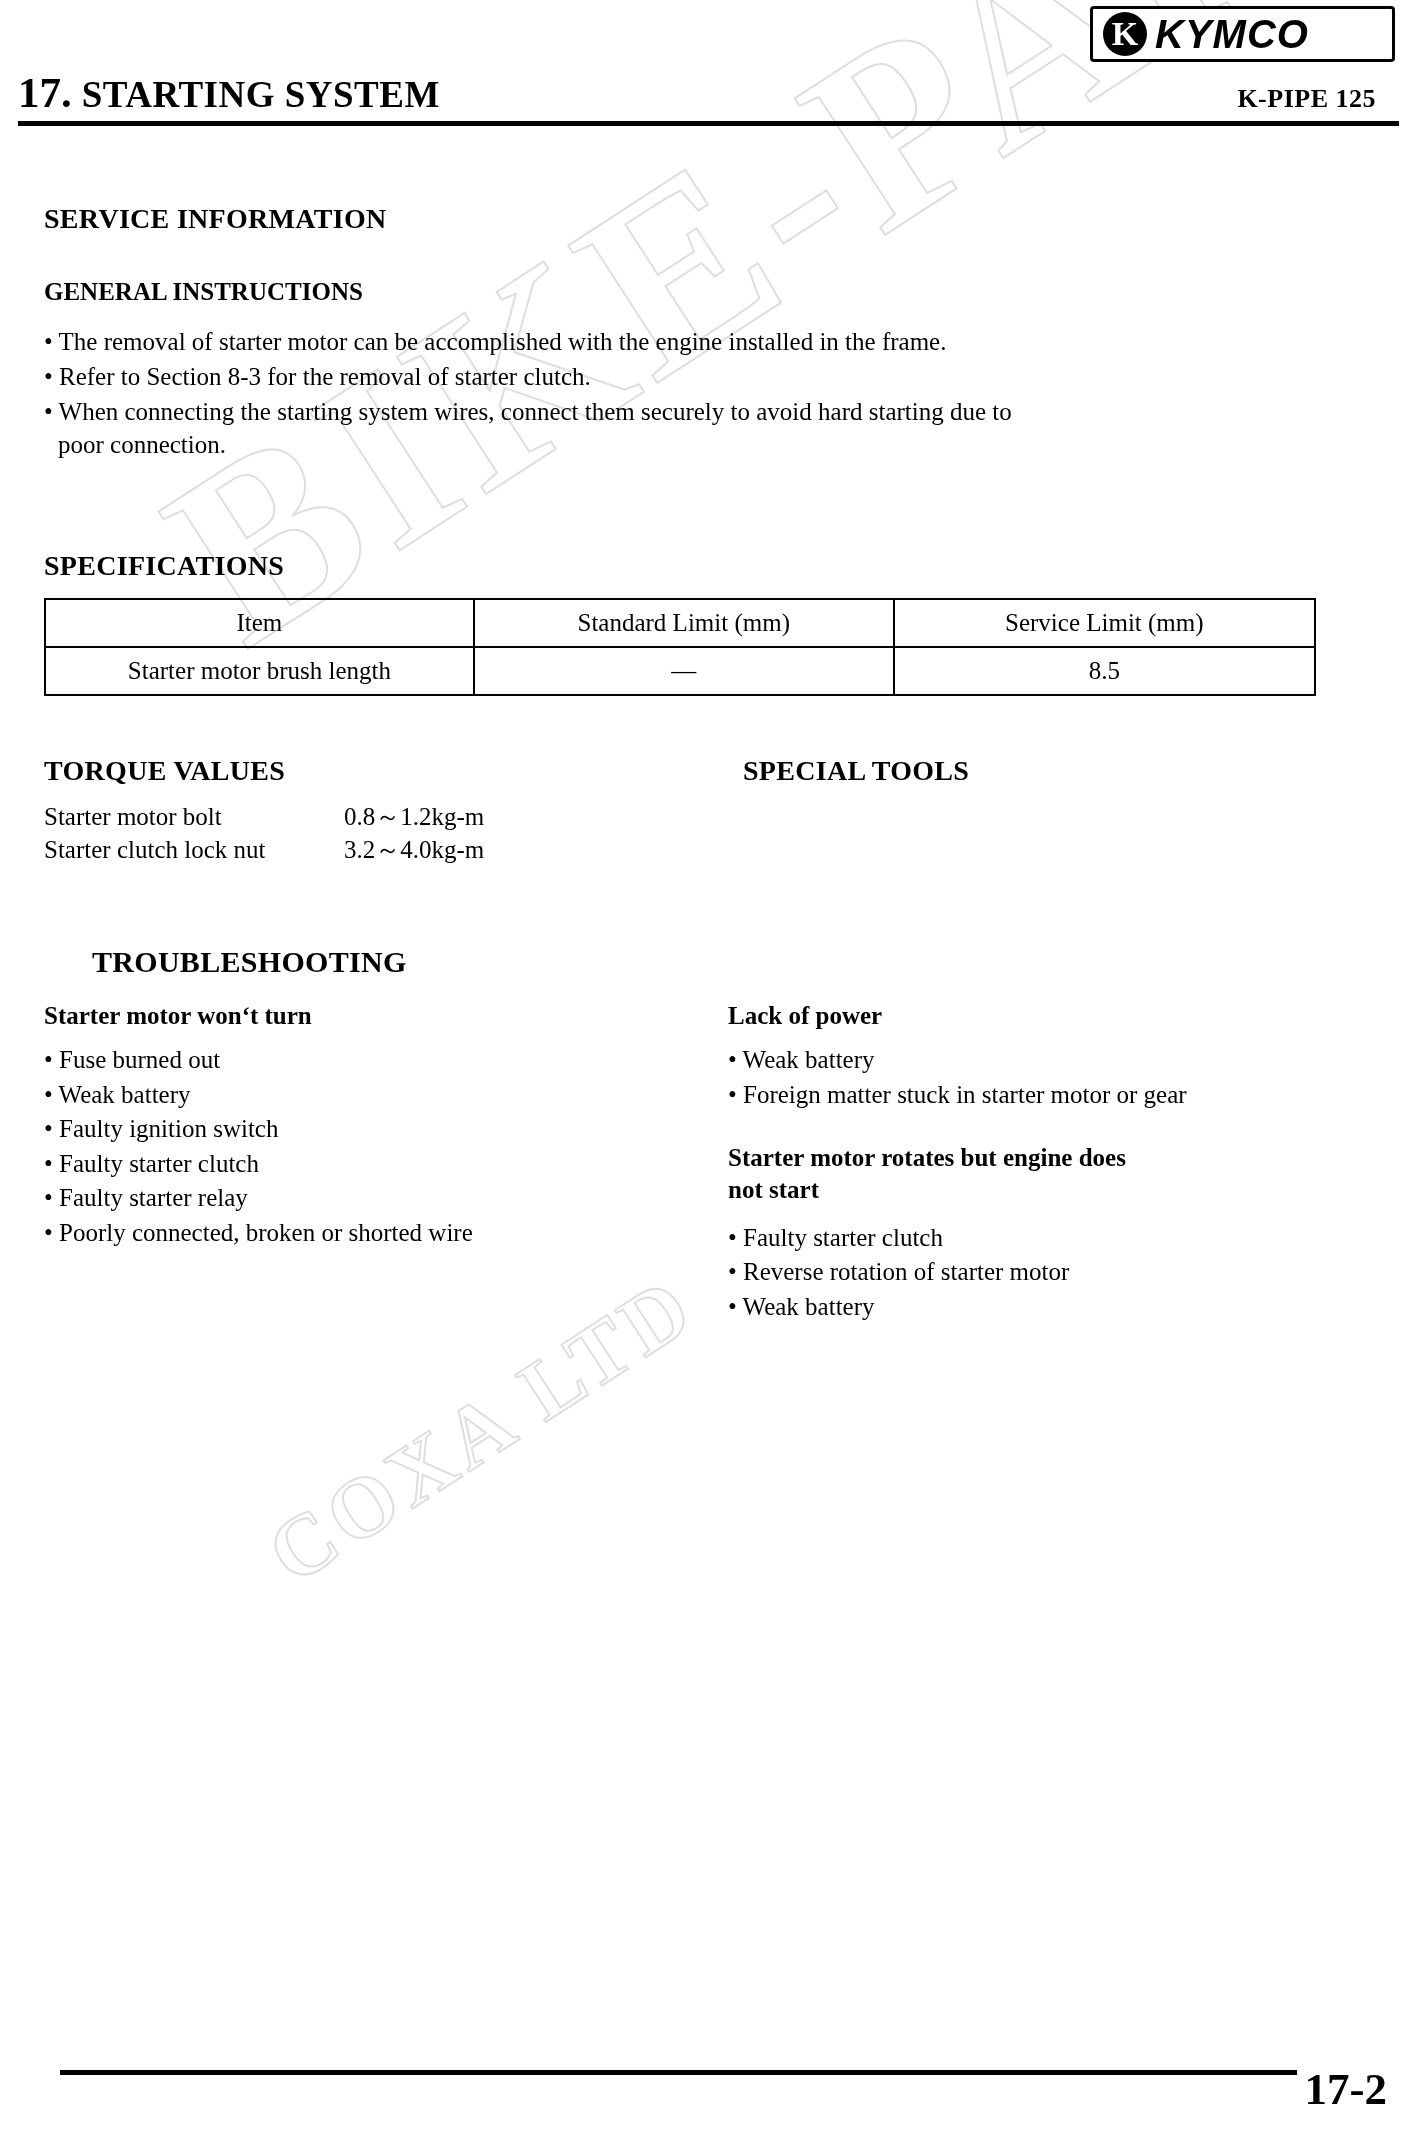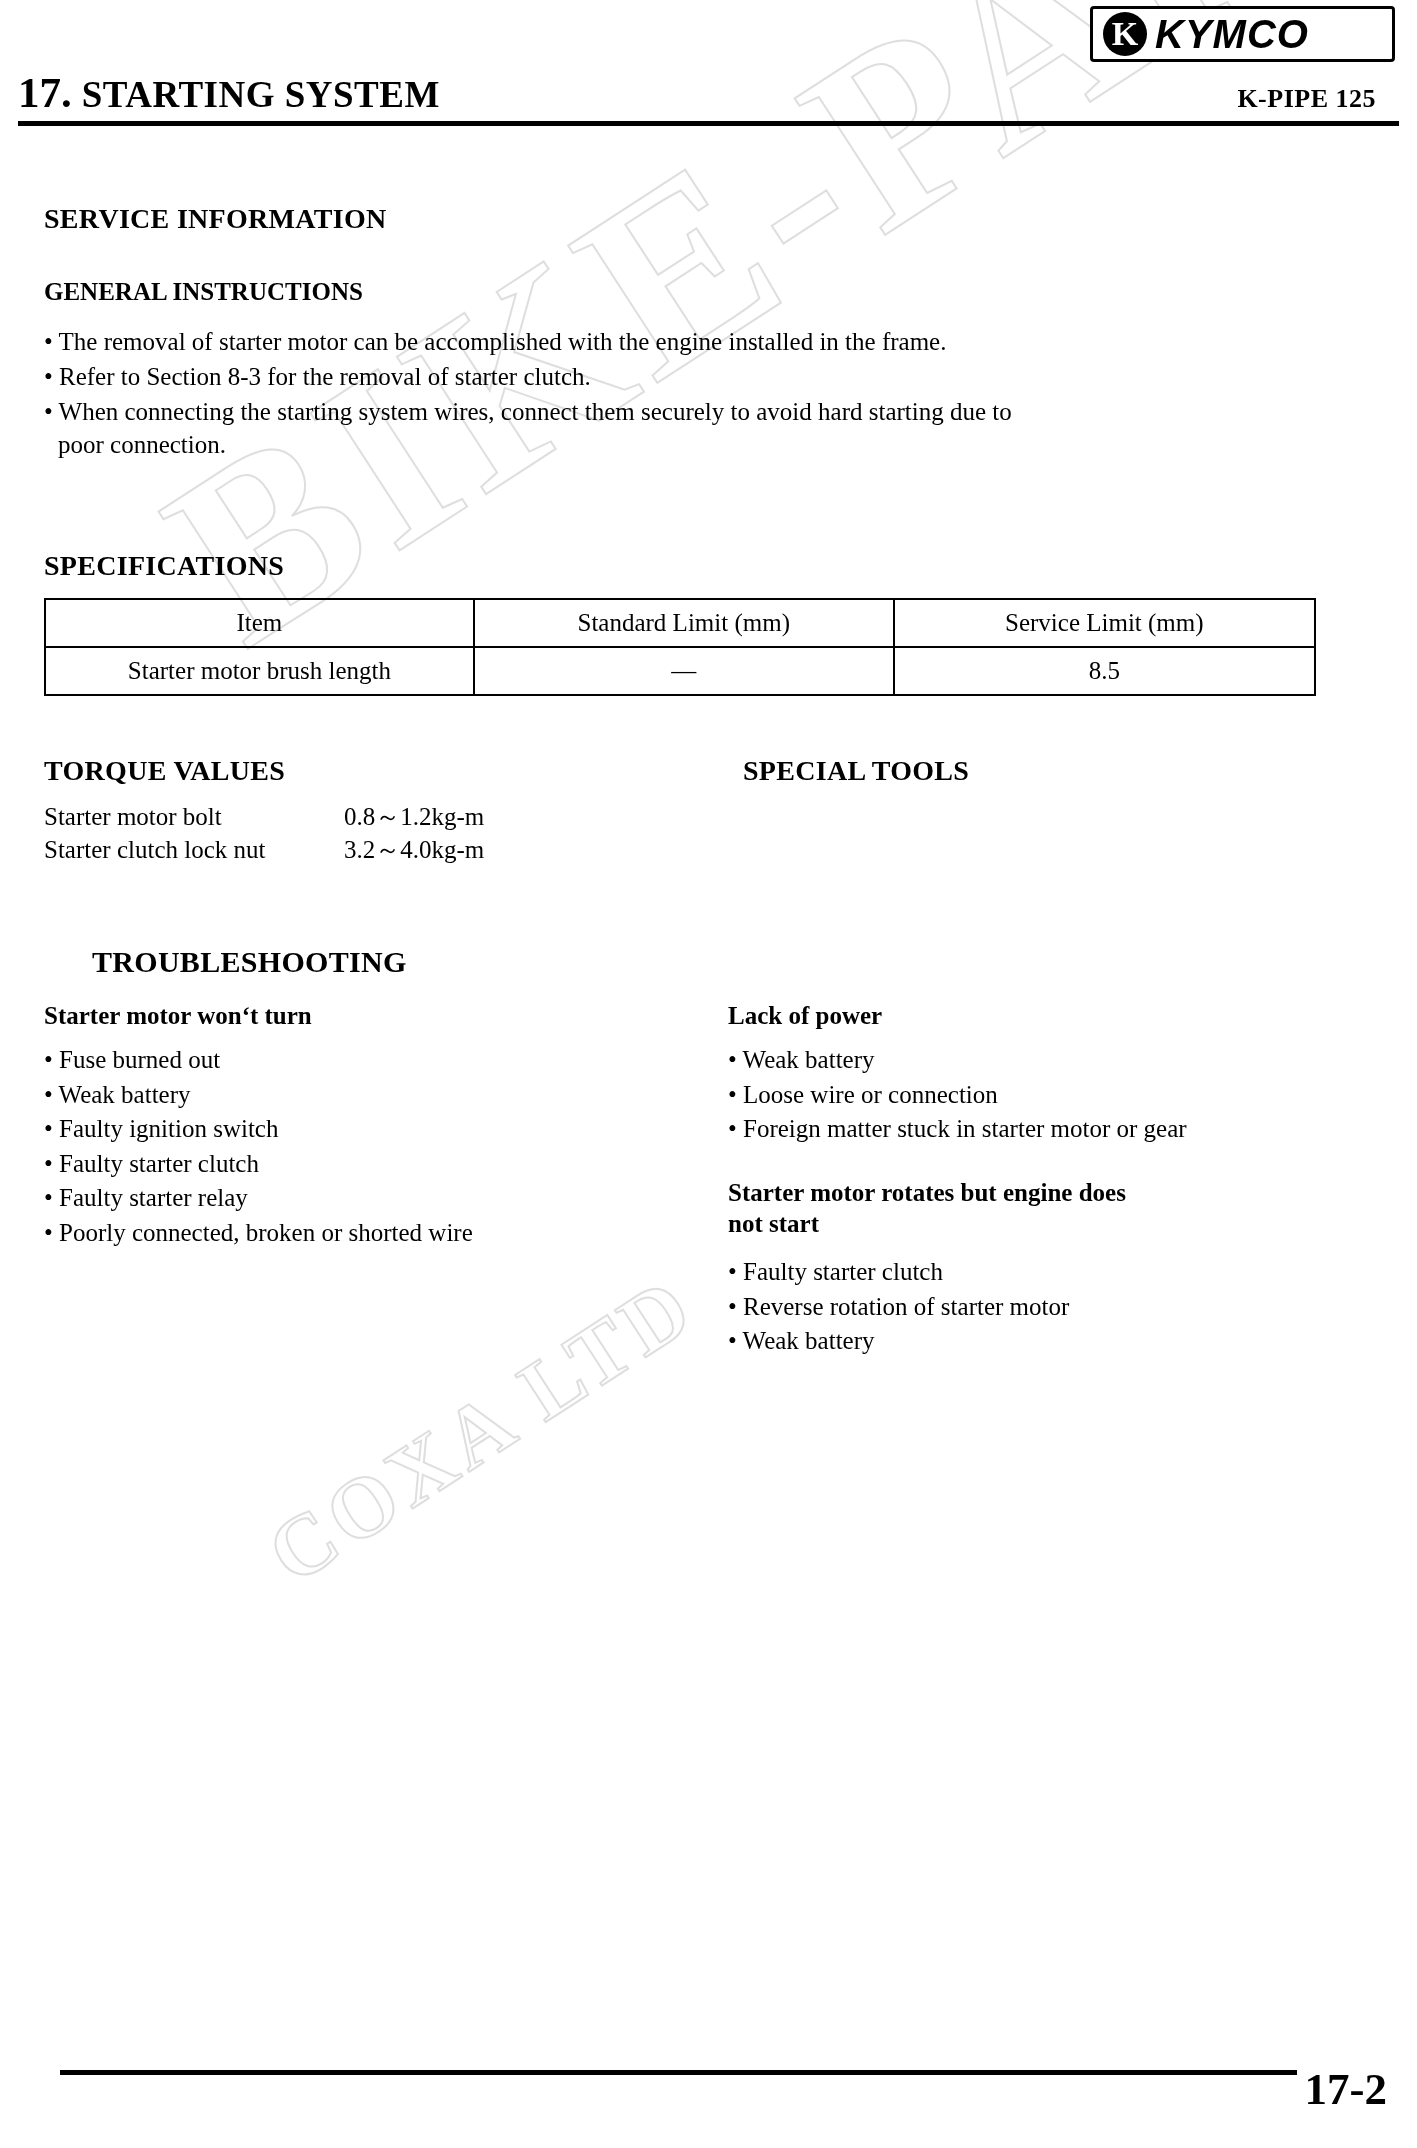--- a/index.html
+++ b/index.html
@@ -348,21 +348,20 @@
       <div class="ts-item">• Weak battery</div>
       <div class="ts-item">• Faulty ignition switch</div>
       <div class="ts-item">• Faulty starter clutch</div>
       <div class="ts-item">• Faulty starter relay</div>
       <div class="ts-item">• Poorly connected, broken or shorted wire</div>
     </div>
 
     <div class="ts-col-right">
       <div class="ts-head">Lack of power</div>
       <div class="ts-item">• Weak battery</div>
-      <div class="ts-item">• Loose wire or connection</div>
       <div class="ts-item">• Foreign matter stuck in starter motor or gear</div>
       <div class="ts-gap"></div>
       <div class="ts-head" style="margin-bottom:16px;">
         <div>Starter motor rotates but engine does</div>
         <div>not start</div>
       </div>
       <div class="ts-item">• Faulty starter clutch</div>
       <div class="ts-item">• Reverse rotation of starter motor</div>
       <div class="ts-item">• Weak battery</div>
     </div>

